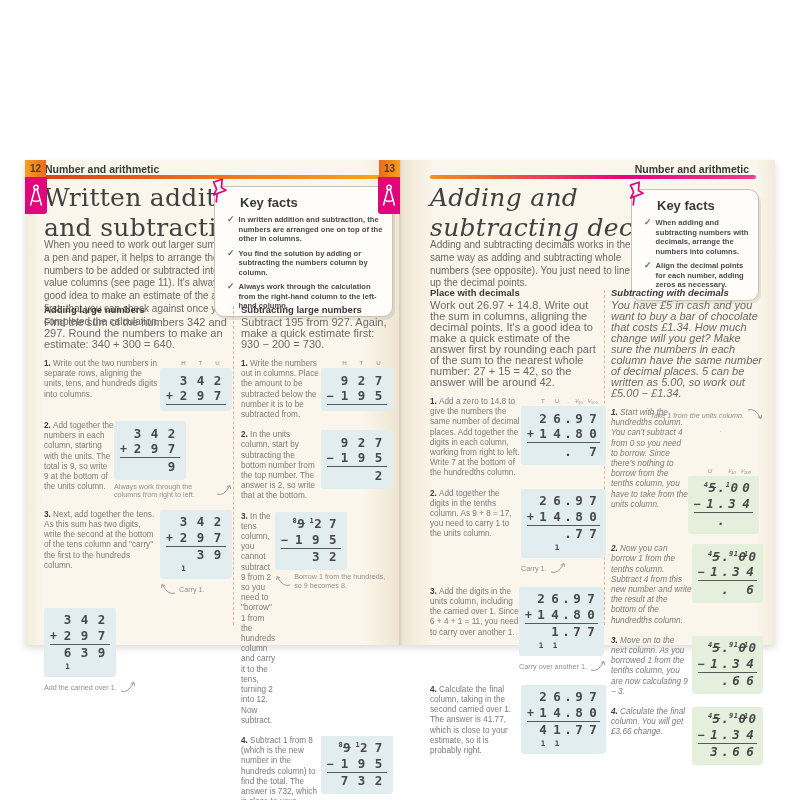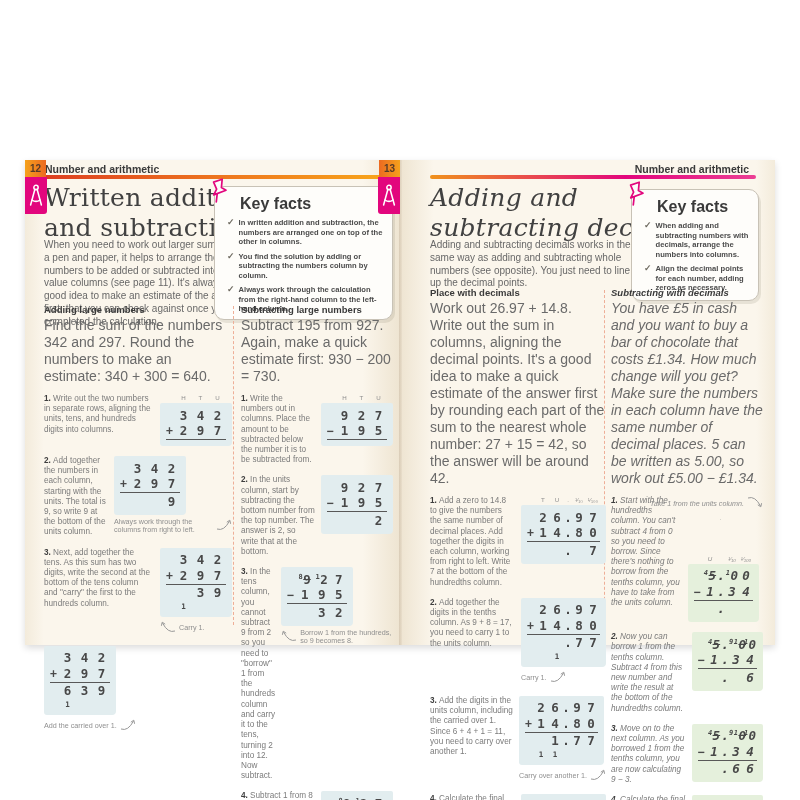--- a/index.html
+++ b/index.html
@@ -28,40 +28,40 @@
   .title{position:absolute;top:23px;font-family:"DejaVu Serif",serif;font-weight:400;color:#414141;font-size:25px;line-height:30px;letter-spacing:.3px;}
   .page.left .title{left:19px;}
   .page.right .title{left:30px;font-style:italic;}
   .intro{position:absolute;top:79px;font-size:10px;line-height:12.8px;color:#686868;}
   .page.left .intro{left:19px;width:206px;}
   .page.right .intro{left:30px;width:212px;}
 
   .keyfacts{position:absolute;background:#fefdfa;border:1px solid #c8c2b6;border-radius:10px;box-shadow:2px 3px 0 rgba(90,80,60,.12);}
   .kf-l{left:189px;top:26px;width:177px;min-height:100px;}
   .kf-r{left:231px;top:29px;width:126px;min-height:110px;}
-  .kf-title{font-size:16px;font-weight:bold;color:#3a3a3a;margin:8px 10px 5px 25px;}
+  .kf-title{font-size:13px;font-weight:bold;color:#3a3a3a;margin:8px 10px 5px 25px;}
   .kf-fact{display:flex;gap:4px;margin:0 9px 5px 12px;font-size:7.6px;font-weight:bold;line-height:9.5px;color:#4c4c4c;}
   .kf-check{color:#6e6density86b;color:#6e6a60;font-size:9px;line-height:9px;flex:none;}
   .pin{position:absolute;left:-7px;top:-9px;transform:rotate(-12deg);}
 
   .colwrap{position:absolute;}
   .page.left .colwrap{top:144px;}
   .page.right .colwrap{top:127px;}
   .cw-0l{left:19px;width:188px;}
   .cw-1l{left:216px;width:152px;}
   .cw-0r{left:30px;width:176px;}
   .cw-1r{left:211px;width:152px;font-style:italic;}
   .divider{position:absolute;top:146px;bottom:20px;border-left:1px dashed #eeae97;}
   .page.left .divider{left:208px;}
   .page.right .divider{left:204px;top:130px;}
 
   .col-heading{font-size:9.5px;font-weight:bold;color:#3a3a3a;margin-bottom:2px;}
-  .col-intro{font-size:14px;line-height:17px;color:#6a6a6a;margin-bottom:9px;}
+  .col-intro{font-size:11px;line-height:11px;color:#6a6a6a;margin-bottom:9px;}
   .step{display:flex;margin-bottom:10px;align-items:flex-start;}
-  .step-text{flex:1;font-size:8.2px;line-height:10.2px;color:#7b7b7b;padding-right:6px;}
+  .step-text{flex:1;font-size:8.2px;line-height:10.2px;color:#7b7b7b;padding-right:0;}
   .step-num{font-weight:bold;color:#3e3e3e;}
   .calcarea{flex:none;}
   .calchead{display:flex;margin-left:15px;margin-bottom:2px;}
   .hcell{text-align:center;font-size:6.2px;color:#8e8e8e;}
   .calcbox{display:inline-block;padding:4px 6px 6px 6px;border-radius:2px 2px 4px 3px;}
   .calcarea.blue .calcbox{background:#e2edef;}
   .calcarea.green .calcbox{background:#e5f0dc;}
   .crow{display:flex;align-items:flex-end;height:15.5px;}
   .crow.u{border-bottom:1.6px solid #585858;padding-bottom:1px;}
   .crow.carry{height:9px;margin-top:2px;}

